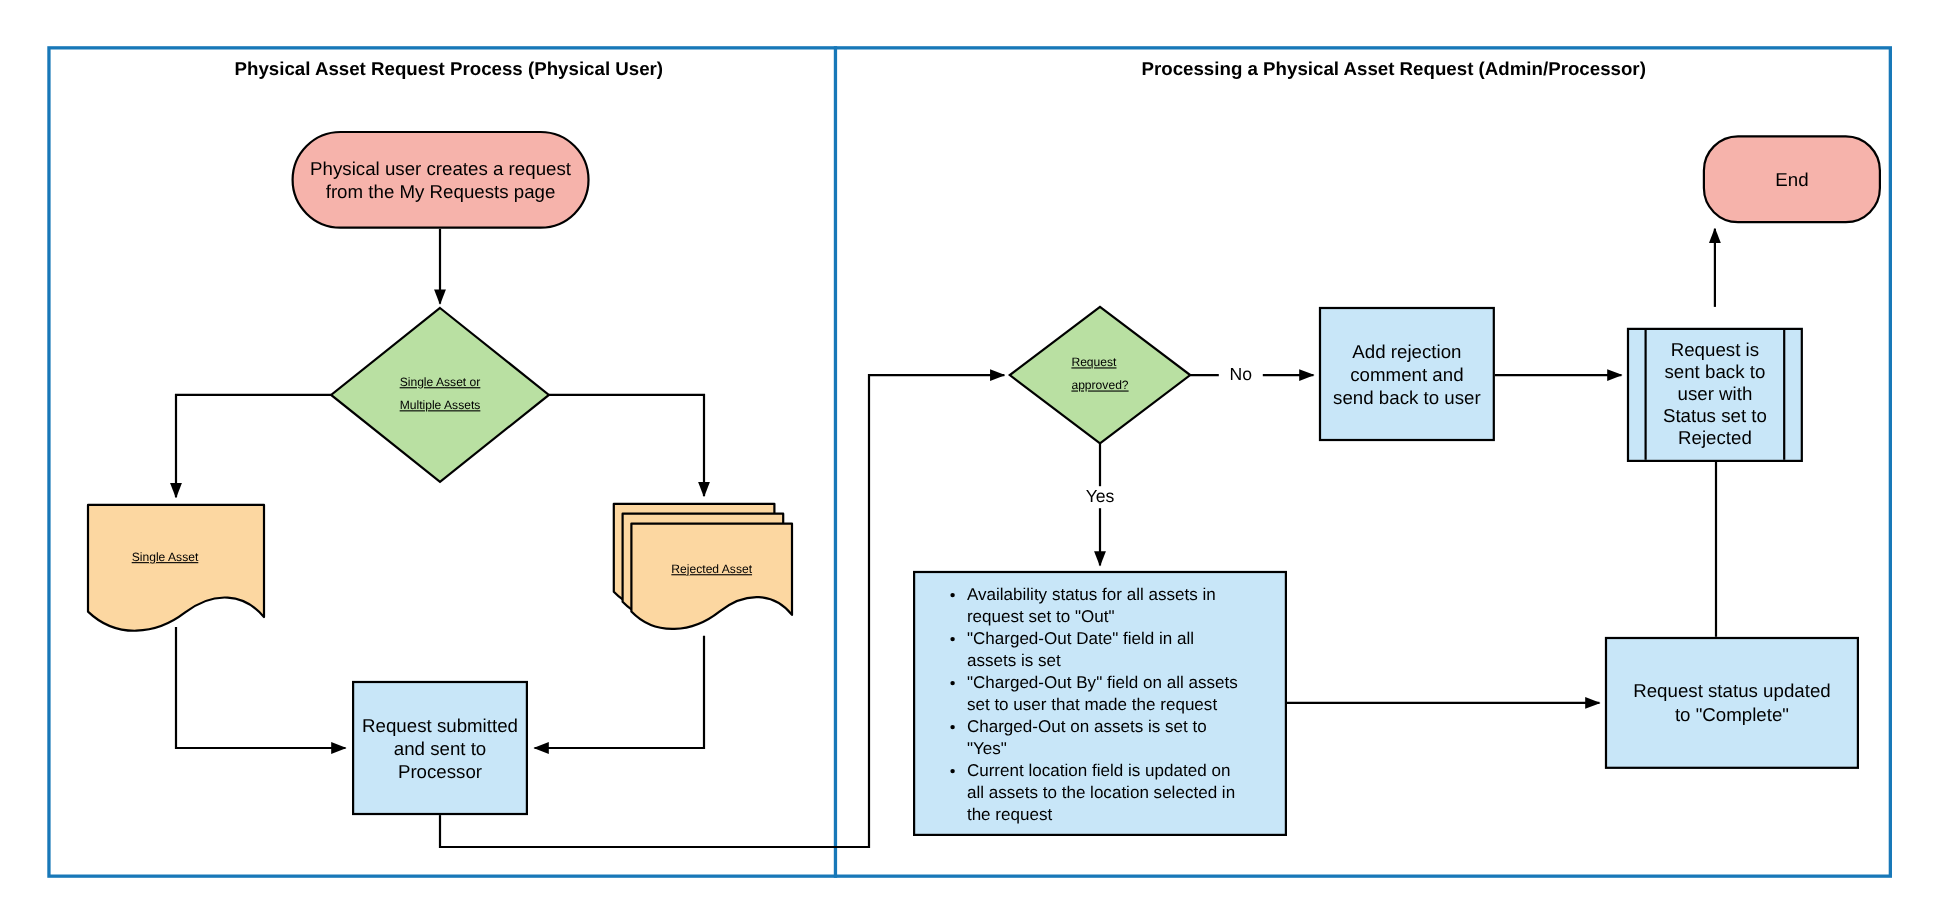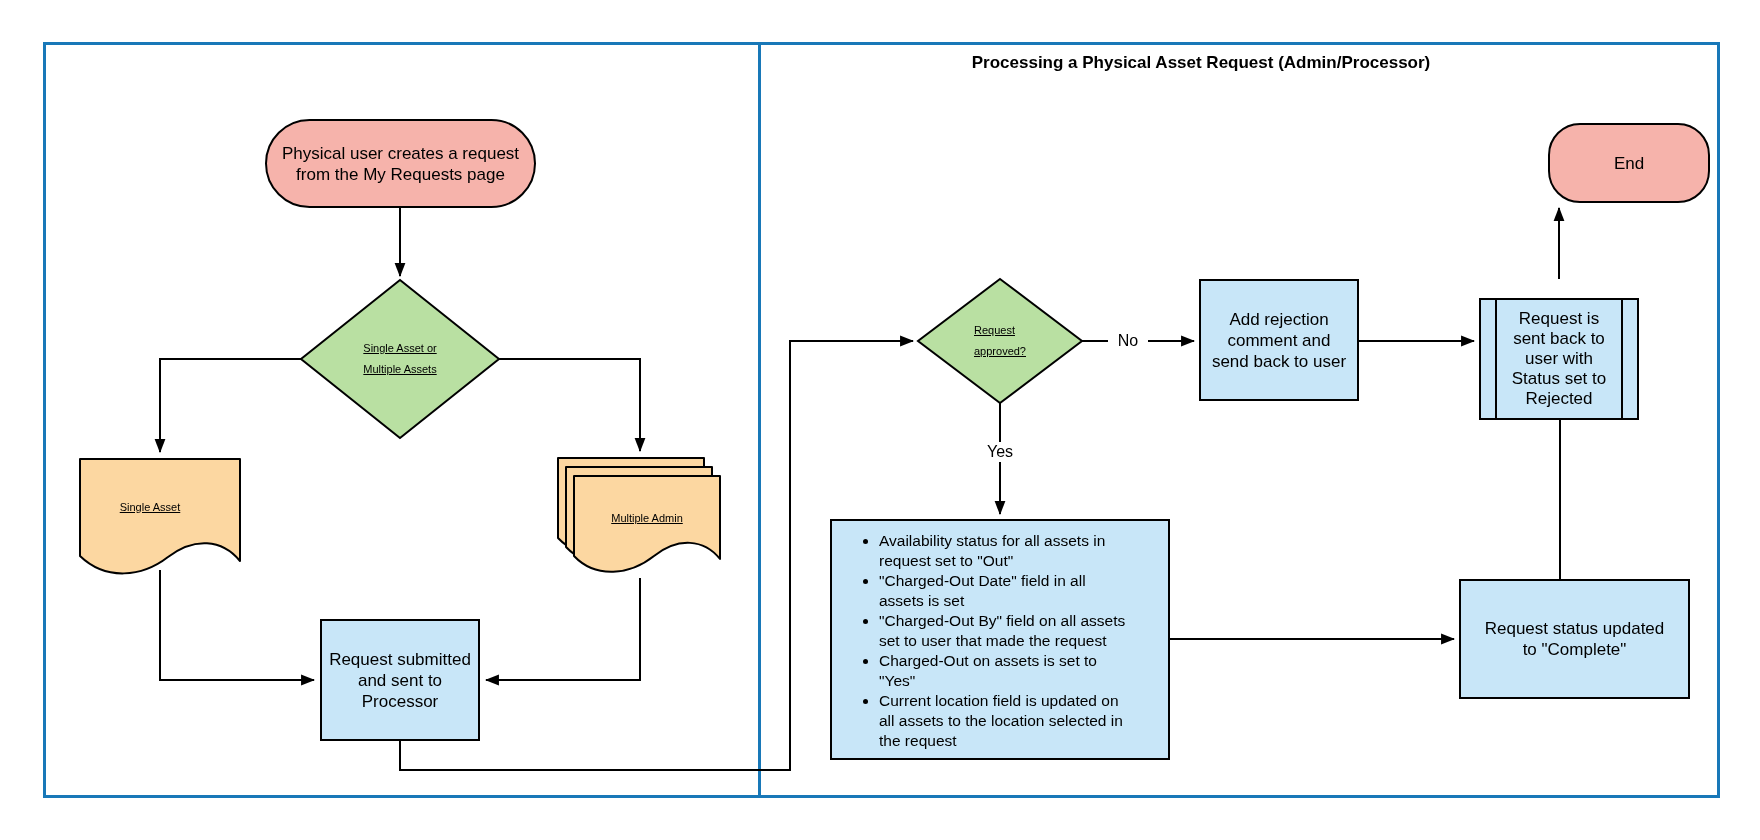--- a/index.html
+++ b/index.html
@@ -71,31 +71,32 @@
     <polygon points="1000,279 1082,341 1000,403 918,341" fill="#b9e0a2" stroke="#000" stroke-width="2"></polygon>
 
     <path d="M80,459 L240,459 L240,561 C222,539 194,537 168,557 C142,577 106,581 80,556 Z" fill="#fcd7a1" stroke="#000" stroke-width="2" stroke-linejoin="round"></path>
     <g>
       <path d="M574,476 L720,476 L720,559 C704,539 678,537 654,556 C630,575 596,579 574,556 Z" transform="translate(-16,-18)" fill="#fcd7a1" stroke="#000" stroke-width="2" stroke-linejoin="round"></path>
       <path d="M574,476 L720,476 L720,559 C704,539 678,537 654,556 C630,575 596,579 574,556 Z" transform="translate(-8,-9)" fill="#fcd7a1" stroke="#000" stroke-width="2" stroke-linejoin="round"></path>
       <path d="M574,476 L720,476 L720,559 C704,539 678,537 654,556 C630,575 596,579 574,556 Z" fill="#fcd7a1" stroke="#000" stroke-width="2" stroke-linejoin="round"></path>
     </g>
   </svg>
 
-  <div class="title" style="left:891px;top:52px;">Processing a Physical Asset Request (Admin/Processor)</div>
+  <div class="title" style="left:98px;top:52px;">Physical Asset Request Process (Physical User)</div>
+  <div class="title" style="left:957px;top:52px;">Processing a Physical Asset Request (Admin/Processor)</div>
 
   <div class="node terminator" style="left:265px;top:119px;width:271px;height:89px;">Physical user creates a request
 from the My Requests page</div>
 
   <div class="overlay" style="left:300px;top:329px;width:200px;height:60px;">Single Asset or
 Multiple Assets</div>
 
   <div class="overlay" style="left:80px;top:495px;width:140px;height:24px;">Single Asset</div>
 
-  <div class="overlay" style="left:574px;top:506px;width:146px;height:24px;">Multiple Admin</div>
+  <div class="overlay" style="left:574px;top:506px;width:146px;height:24px;">Rejected Asset</div>
 
   <div class="node" style="left:320px;top:619px;width:160px;height:122px;">Request submitted
 and sent to
 Processor</div>
 
   <div class="overlay" style="left:920px;top:311px;width:160px;height:60px;">Request
 approved?</div>
 
   <div class="edge-label" style="left:1108px;top:331px;width:40px;height:20px;">No</div>
 

